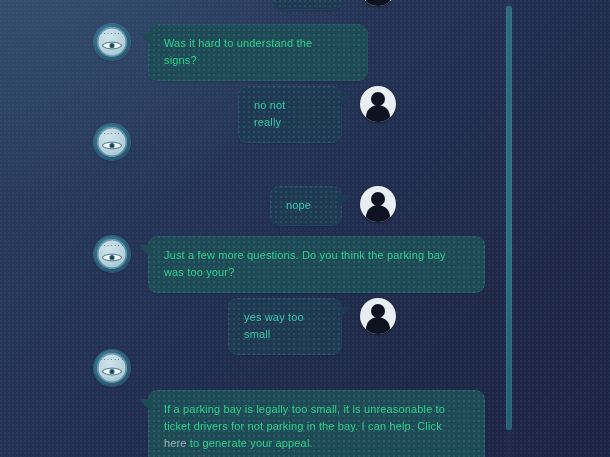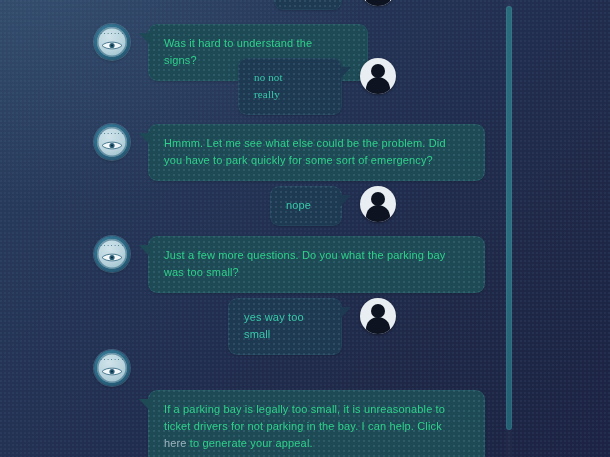--- a/index.html
+++ b/index.html
@@ -231,40 +231,39 @@
         </div>
         <svg class="eye" viewBox="0 0 42 22">
           <path d="M1 11 C9 2, 33 2, 41 11 C33 20, 9 20, 1 11 Z" fill="#f2f8fa" stroke="#2a5f78" stroke-width="1.6"></path>
           <circle cx="21" cy="11" r="5.2" fill="#2a5f78"></circle>
           <circle cx="21" cy="11" r="2.2" fill="#0f2c3c"></circle>
         </svg>
       </div>
       <div class="bubble bubble-bot" style="width:220px;">Was it hard to understand the signs?</div>
     </div>
 
-    <div class="row row-user" style="top:58px;font-family:Liberation Serif, serif;">
+    <div class="row row-user" style="top:86px;">
       <div class="avatar-user">
         <div class="head"></div>
         <div class="body"></div>
       </div>
       <div class="bubble bubble-user" style="width:104px;">no not really</div>
     </div>
 
     <div class="row row-bot" style="top:124px;">
       <div class="avatar-bot">
         <div class="seal">
           <div class="seal-arc">• • • • • • •</div>
         </div>
         <svg class="eye" viewBox="0 0 42 22">
           <path d="M1 11 C9 2, 33 2, 41 11 C33 20, 9 20, 1 11 Z" fill="#f2f8fa" stroke="#2a5f78" stroke-width="1.6"></path>
           <circle cx="21" cy="11" r="5.2" fill="#2a5f78"></circle>
           <circle cx="21" cy="11" r="2.2" fill="#0f2c3c"></circle>
         </svg>
       </div>
-      <div class="bubble bubble-bot" style="width:337px;">Hmmm. Let me see what else could be the problem. Did you have to park quickly for some sort of emergency?</div>
     </div>
 
     <div class="row row-user" style="top:186px;justify-content:flex-end;">
       <div class="avatar-user">
         <div class="head"></div>
         <div class="body"></div>
       </div>
       <div class="bubble bubble-user" style="width:72px;">nope</div>
     </div>
 
@@ -272,21 +271,21 @@
       <div class="avatar-bot">
         <div class="seal">
           <div class="seal-arc">• • • • • • •</div>
         </div>
         <svg class="eye" viewBox="0 0 42 22">
           <path d="M1 11 C9 2, 33 2, 41 11 C33 20, 9 20, 1 11 Z" fill="#f2f8fa" stroke="#2a5f78" stroke-width="1.6"></path>
           <circle cx="21" cy="11" r="5.2" fill="#2a5f78"></circle>
           <circle cx="21" cy="11" r="2.2" fill="#0f2c3c"></circle>
         </svg>
       </div>
-      <div class="bubble bubble-bot" style="width:337px;">Just a few more questions. Do you what the parking bay was too small?</div>
+      <div class="bubble bubble-bot" style="width:337px;">Just a few more questions. Do you think the parking bay was too your?</div>
     </div>
 
     <div class="row row-user" style="top:298px;">
       <div class="avatar-user">
         <div class="head"></div>
         <div class="body"></div>
       </div>
       <div class="bubble bubble-user" style="width:114px;">yes way too small</div>
     </div>
 

